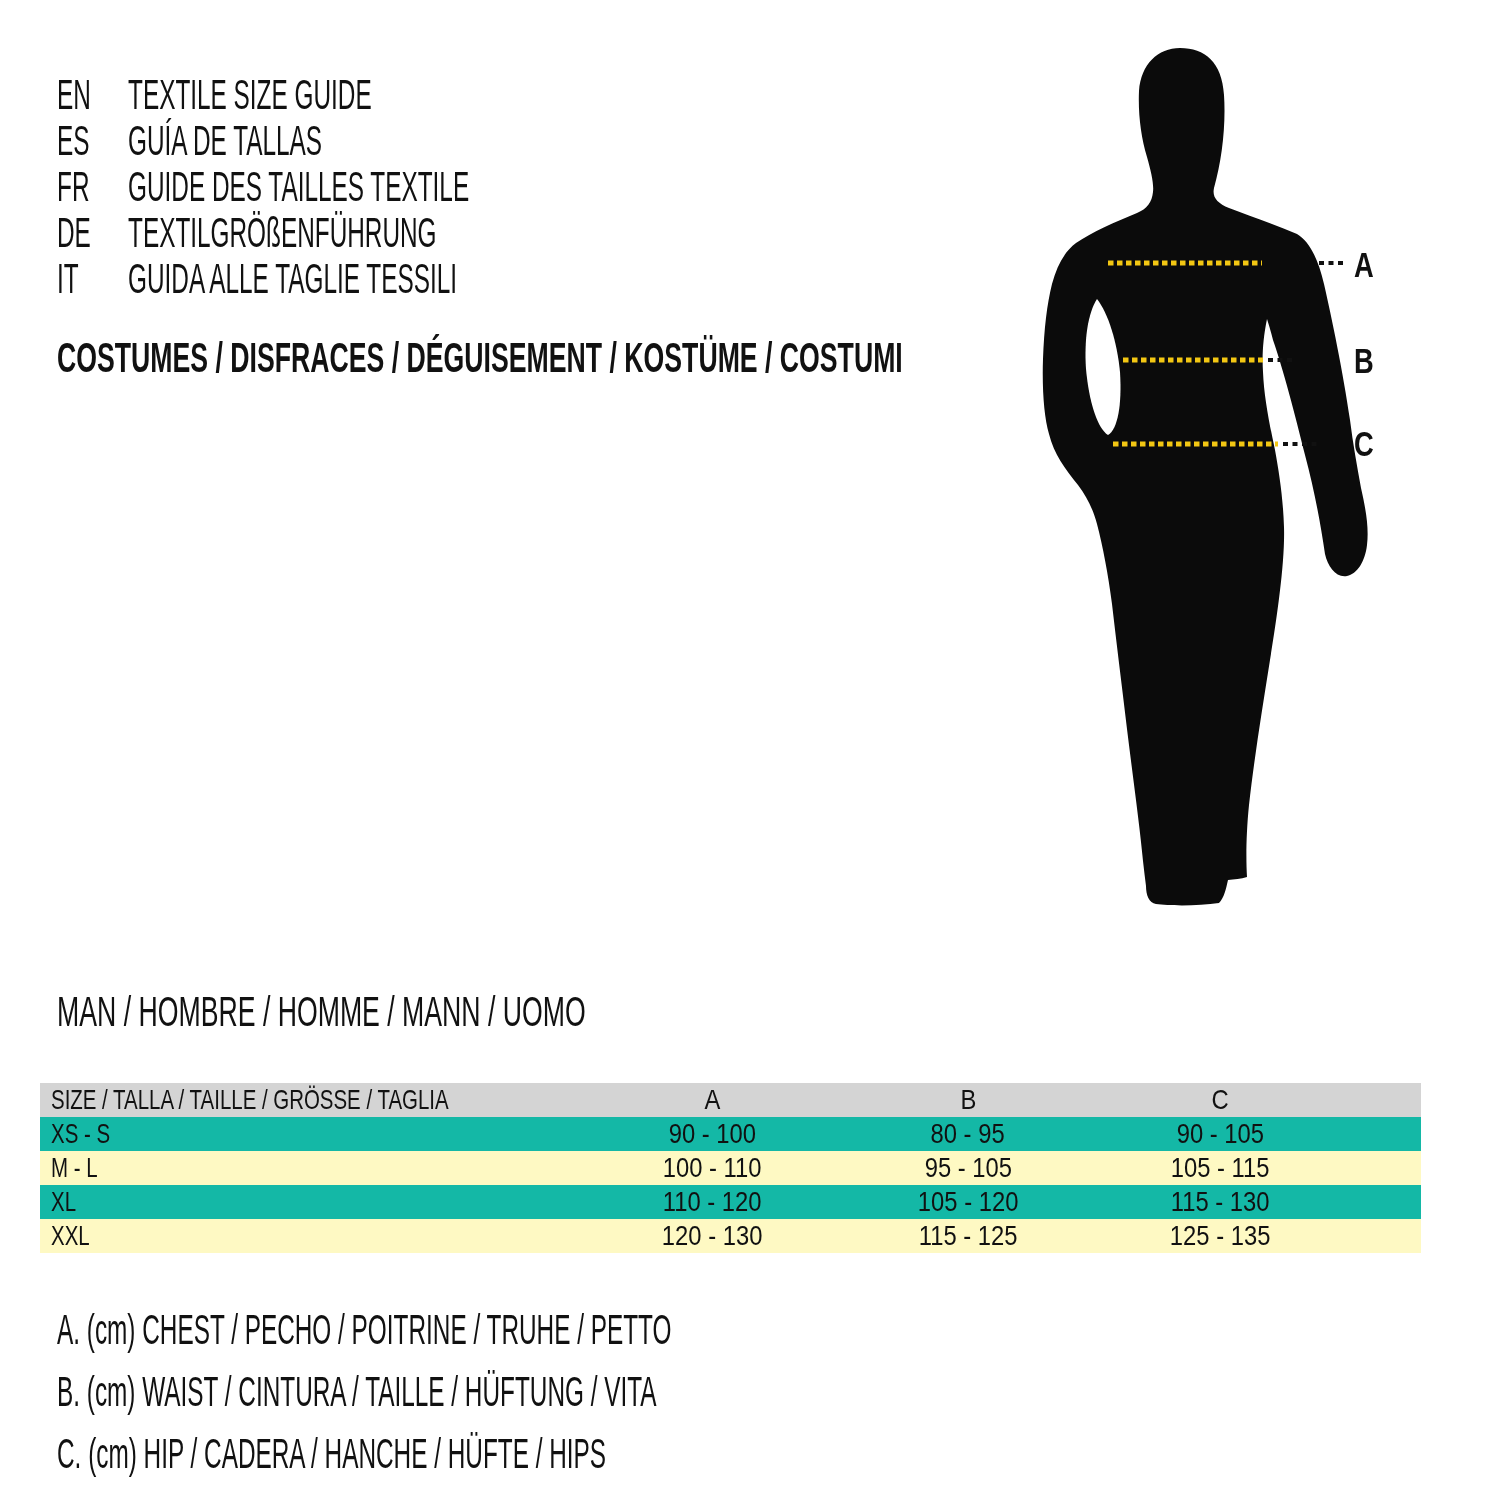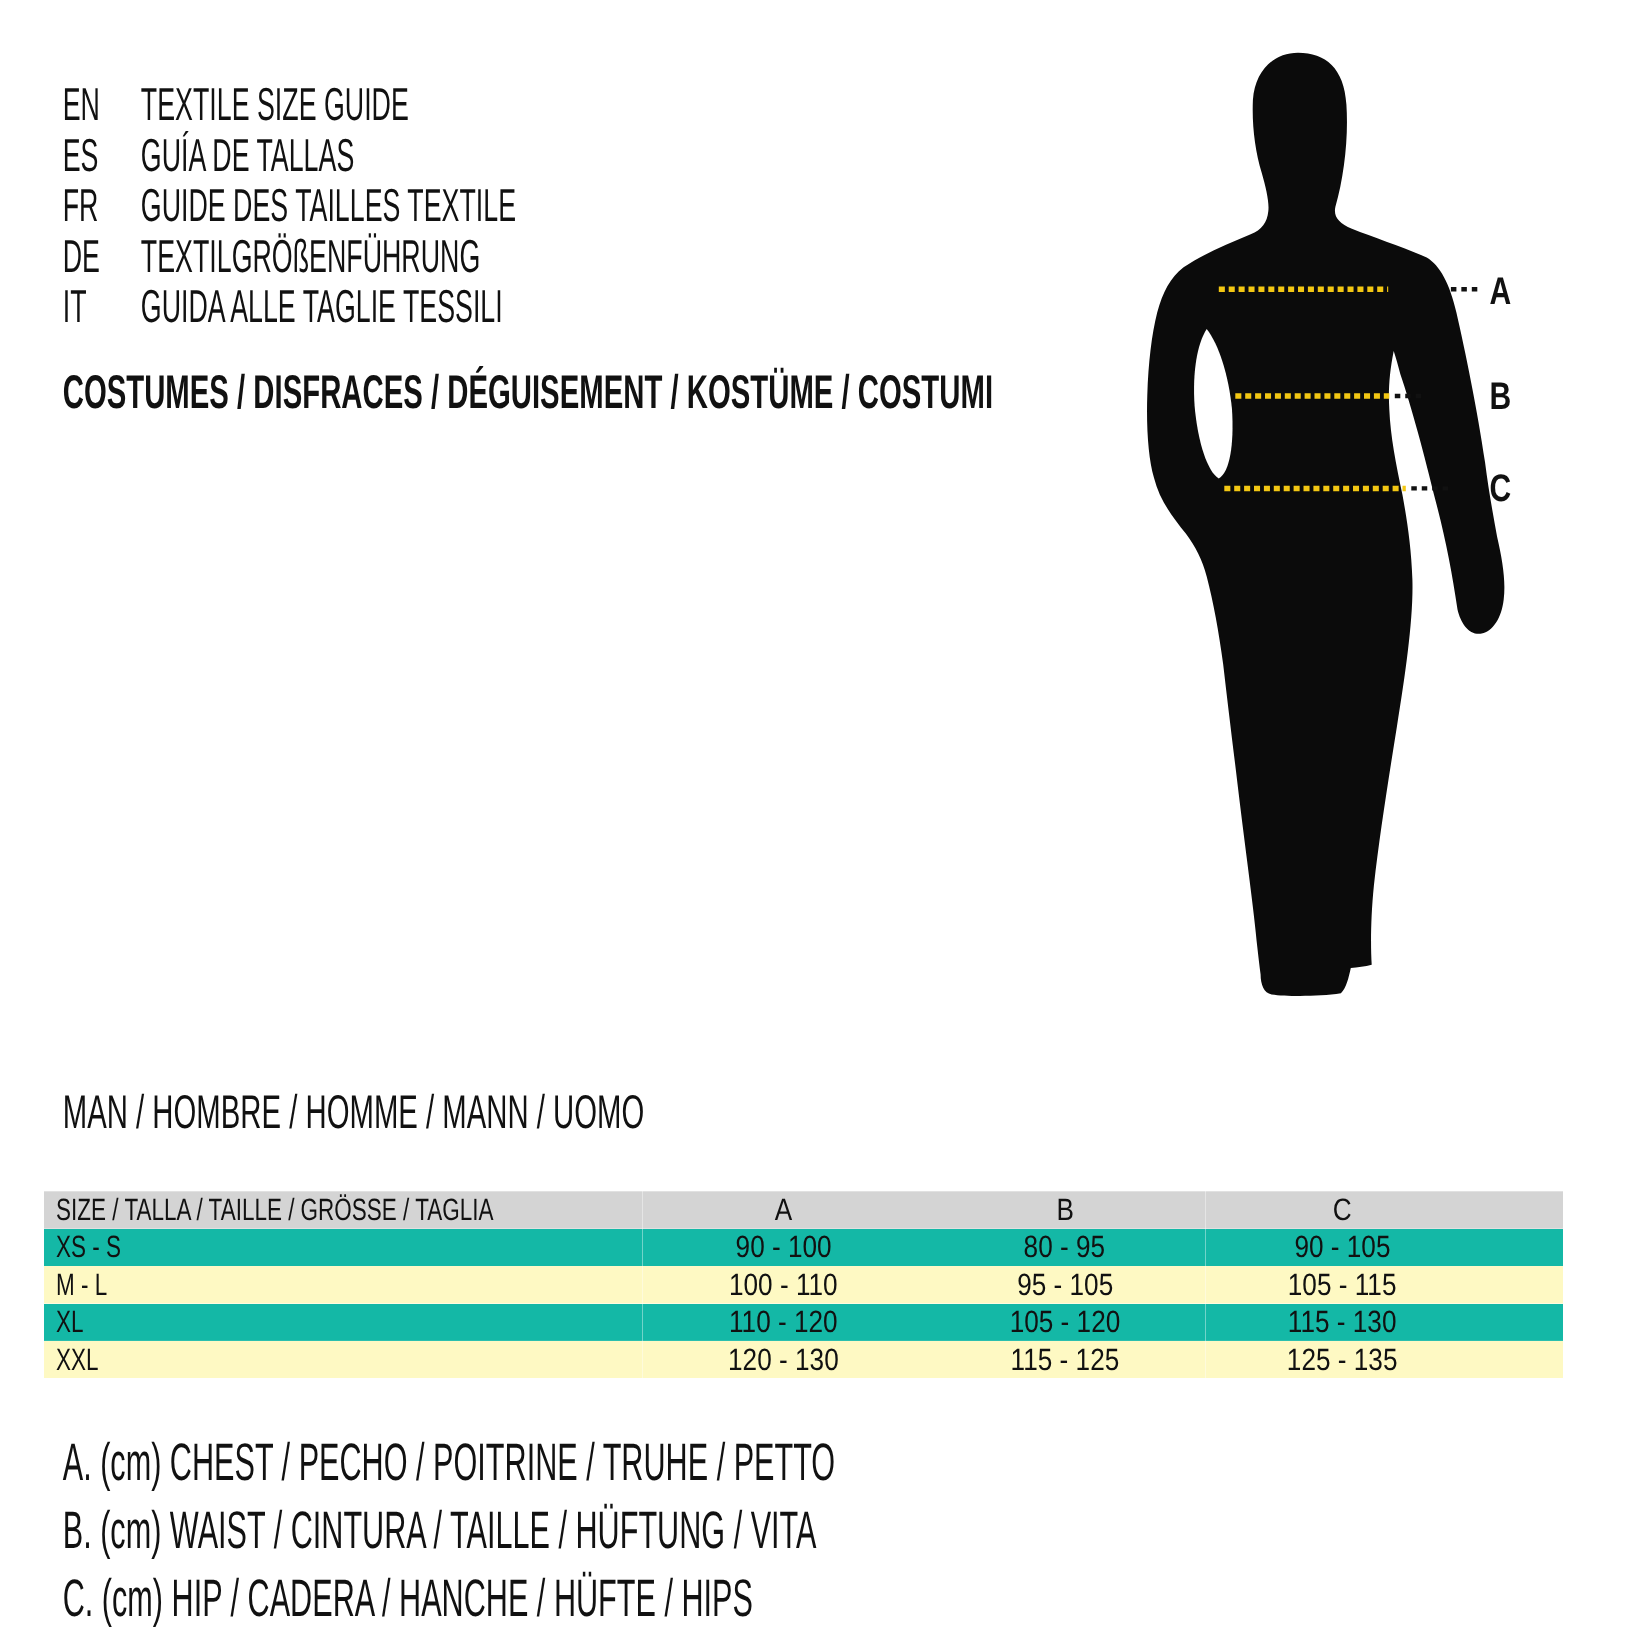--- a/index.html
+++ b/index.html
@@ -33,21 +33,21 @@
   .size-table tr{height:34px;}
   .size-table tr.head{height:33px;background:#d4d4d4;}
   .size-table tr.r1{background:#14b8a6;}
   .size-table tr.r2{background:#fef9c3;}
   .size-table td{padding:0;line-height:34px;vertical-align:middle;overflow:hidden;}
   .size-table td.lbl{text-align:left;padding-left:11px;}
   .size-table td.val{text-align:center;}
   .size-table td.valc{text-align:center;padding-right:77px;}
 
   .legend-block{position:absolute;left:57px;top:1299px;}
-  .legend-line{height:62px;line-height:62px;font-size:48px;font-weight:400;}
+  .legend-line{height:62px;line-height:62px;font-size:42px;font-weight:400;}
 </style>
 </head>
 <body>
 
 <div class="canvas">
 
   <div class="lang-block">
     <div class="lang-row">
       <span class="lang-code"><span class="cx">EN</span></span><span class="cx">TEXTILE SIZE GUIDE</span>
     </div>

